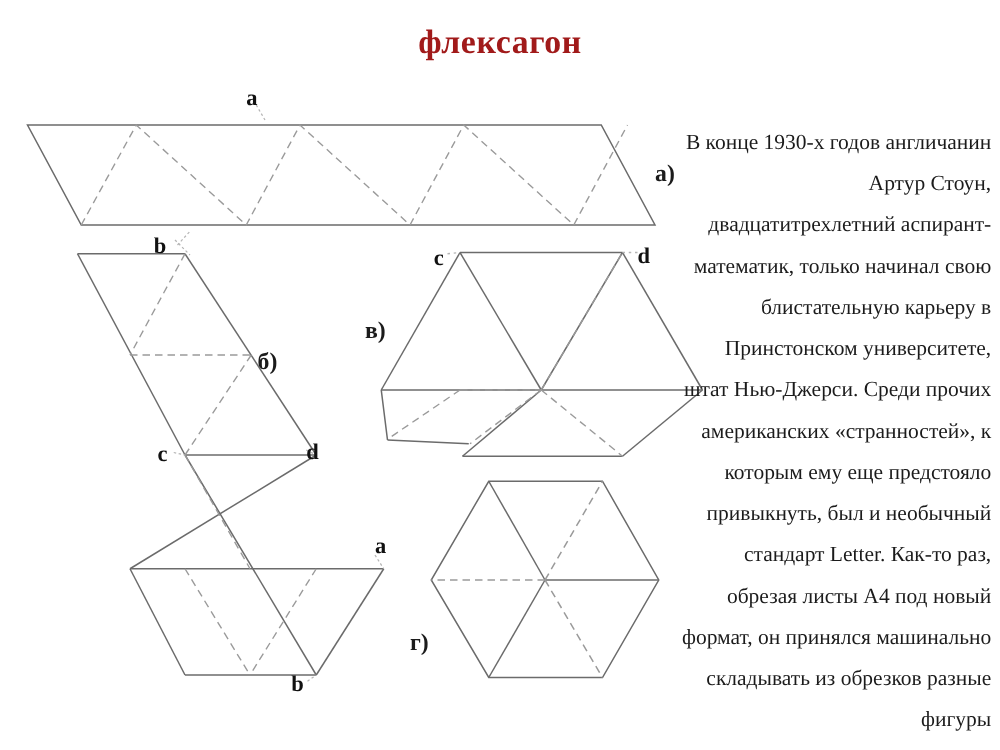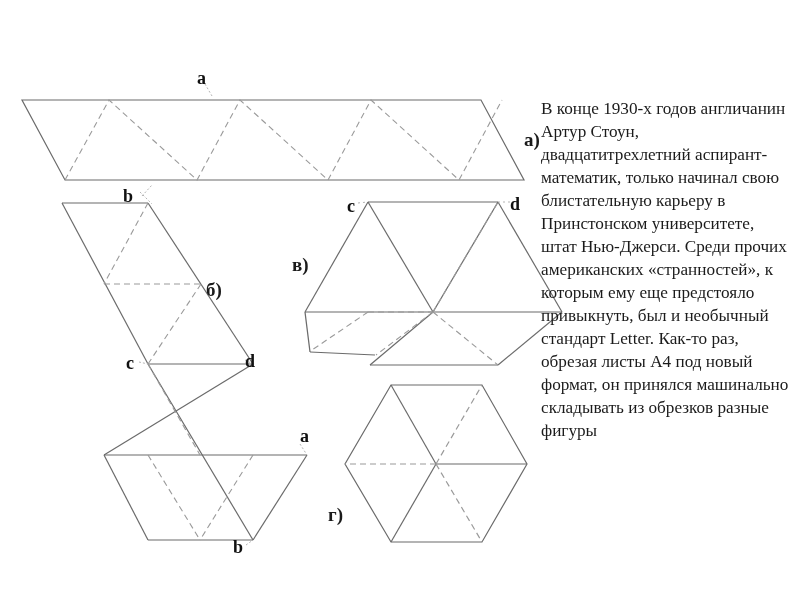--- a/index.html
+++ b/index.html
@@ -47,23 +47,23 @@
     height: 600px;
   }
 
   #body-text {
     position: absolute;
     left: 541px;
     top: 97px;
     width: 252px;
     font-family: "Liberation Serif", "DejaVu Serif", serif;
     font-size: 17.2px;
-    line-height: 23px;
+    line-height: 33px;
     color: #1b1b1b;
-    text-align: left;
+    text-align: right;
     white-space: pre-wrap;
   }
 
   .fig-label {
     position: absolute;
     font-family: "Liberation Serif", "DejaVu Serif", serif;
     font-weight: bold;
     font-size: 19px;
     color: #1b1b1b;
     line-height: 1;
@@ -75,20 +75,21 @@
     font-size: 18px;
     color: #111111;
     line-height: 1;
   }
 </style>
 </head>
 <body>
 
 <div id="slide">
 
+  <div id="slide-title">флексагон</div>
 
   <svg id="figures-svg" viewBox="0 0 800 600">
 
     <g>
       <polygon points="22,100 481,100 524,180 65,180" fill="none" stroke="#6b6b6b" stroke-width="1.2"></polygon>
       <polyline points="65,180 109,100 197,180 240,100 328,180 371,100 459,180 502,100" fill="none" stroke="#9a9a9a" stroke-width="1.1" stroke-dasharray="6 4"></polyline>
 
       <line x1="205" y1="84" x2="212" y2="96" stroke="#b5b5b5" stroke-width="1" stroke-dasharray="2 2"></line>
       <line x1="142" y1="196" x2="152" y2="185" stroke="#b5b5b5" stroke-width="1" stroke-dasharray="2 2"></line>
     </g>

